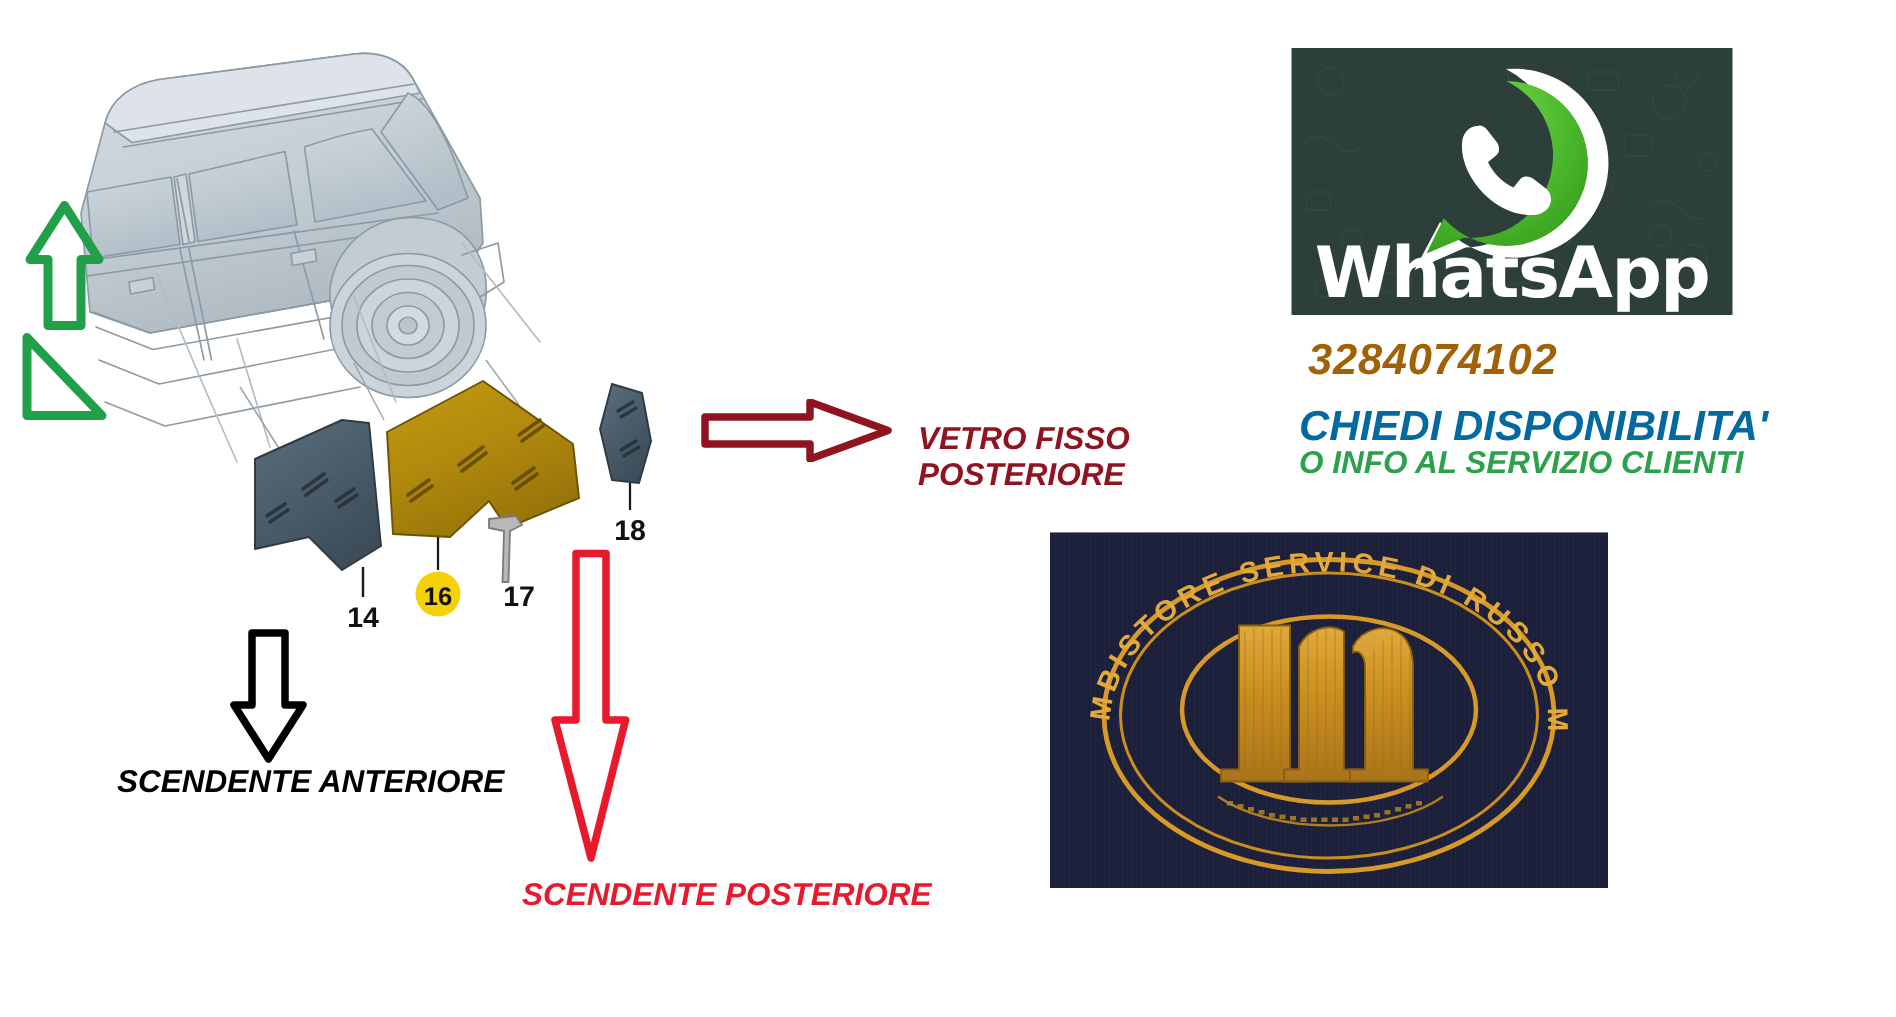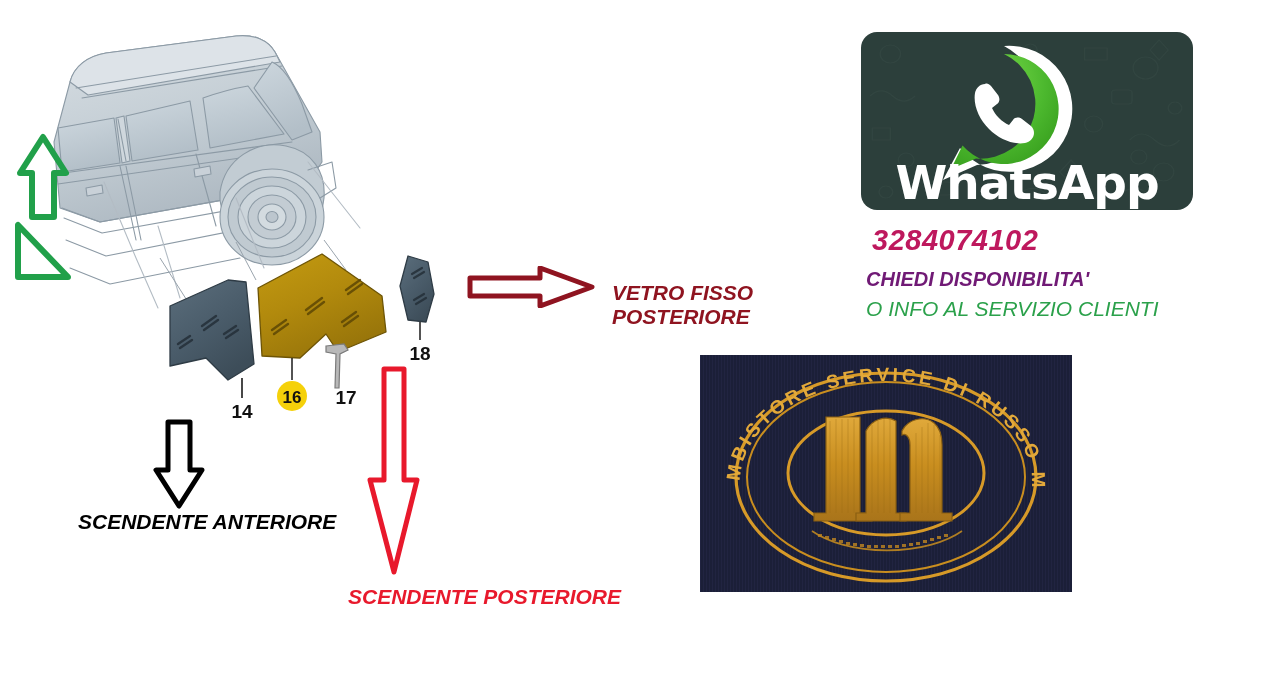--- a/index.html
+++ b/index.html
@@ -46,51 +46,50 @@
   }
 
   
   #arrow-up-green{left:10px;top:133px;width:66px;height:150px;}
   #arrow-right-darkred{left:466px;top:266px;width:130px;height:42px;}
   #arrow-down-black{left:150px;top:418px;width:58px;height:92px;}
   #arrow-down-red{left:364px;top:366px;width:58px;height:212px;}
 
   
   #whatsapp-banner{
-    left:861px;top:32px;width:332px;height:178px;
+    left:861px;top:32px;width:294px;height:178px;
     background:#2c3f3b;
     overflow:hidden;
-    border-radius:16px;
   }
   #whatsapp-banner .doodle{
     position:absolute;left:0;top:0;width:100%;height:100%;opacity:.5;
   }
   #wa-bubble{position:absolute;left:68px;top:6px;width:150px;height:150px;}
   #wa-wordmark{
     position:absolute;left:0;right:0;top:123px;
     text-align:center;
     color:#ffffff;font-size:47px;font-weight:bold;
     font-family:"DejaVu Sans", sans-serif;
     letter-spacing:-1px;
   }
 
   
   #phone-number{
     left:872px;top:224px;
-    color:#be185d;font-size:29px;font-weight:bold;font-style:italic;
+    color:#a16207;font-size:29px;font-weight:bold;font-style:italic;
     white-space:nowrap;letter-spacing:0.5px;
   }
   #contact-line-1{
     left:866px;top:268px;
-    color:#701a75;font-size:20px;font-weight:bold;font-style:italic;
+    color:#0369a1;font-size:28px;font-weight:bold;font-style:italic;
     white-space:nowrap;
   }
   #contact-line-2{
     left:866px;top:297px;
-    color:#2BA14B;font-size:21px;font-weight:normal;font-style:italic;
+    color:#2BA14B;font-size:21px;font-weight:bold;font-style:italic;
     white-space:nowrap;
   }
 
   
   #shop-logo{
     left:700px;top:355px;width:372px;height:237px;
     background:#1b1f38;
     overflow:hidden;
   }
   #shop-logo svg{display:block;}

